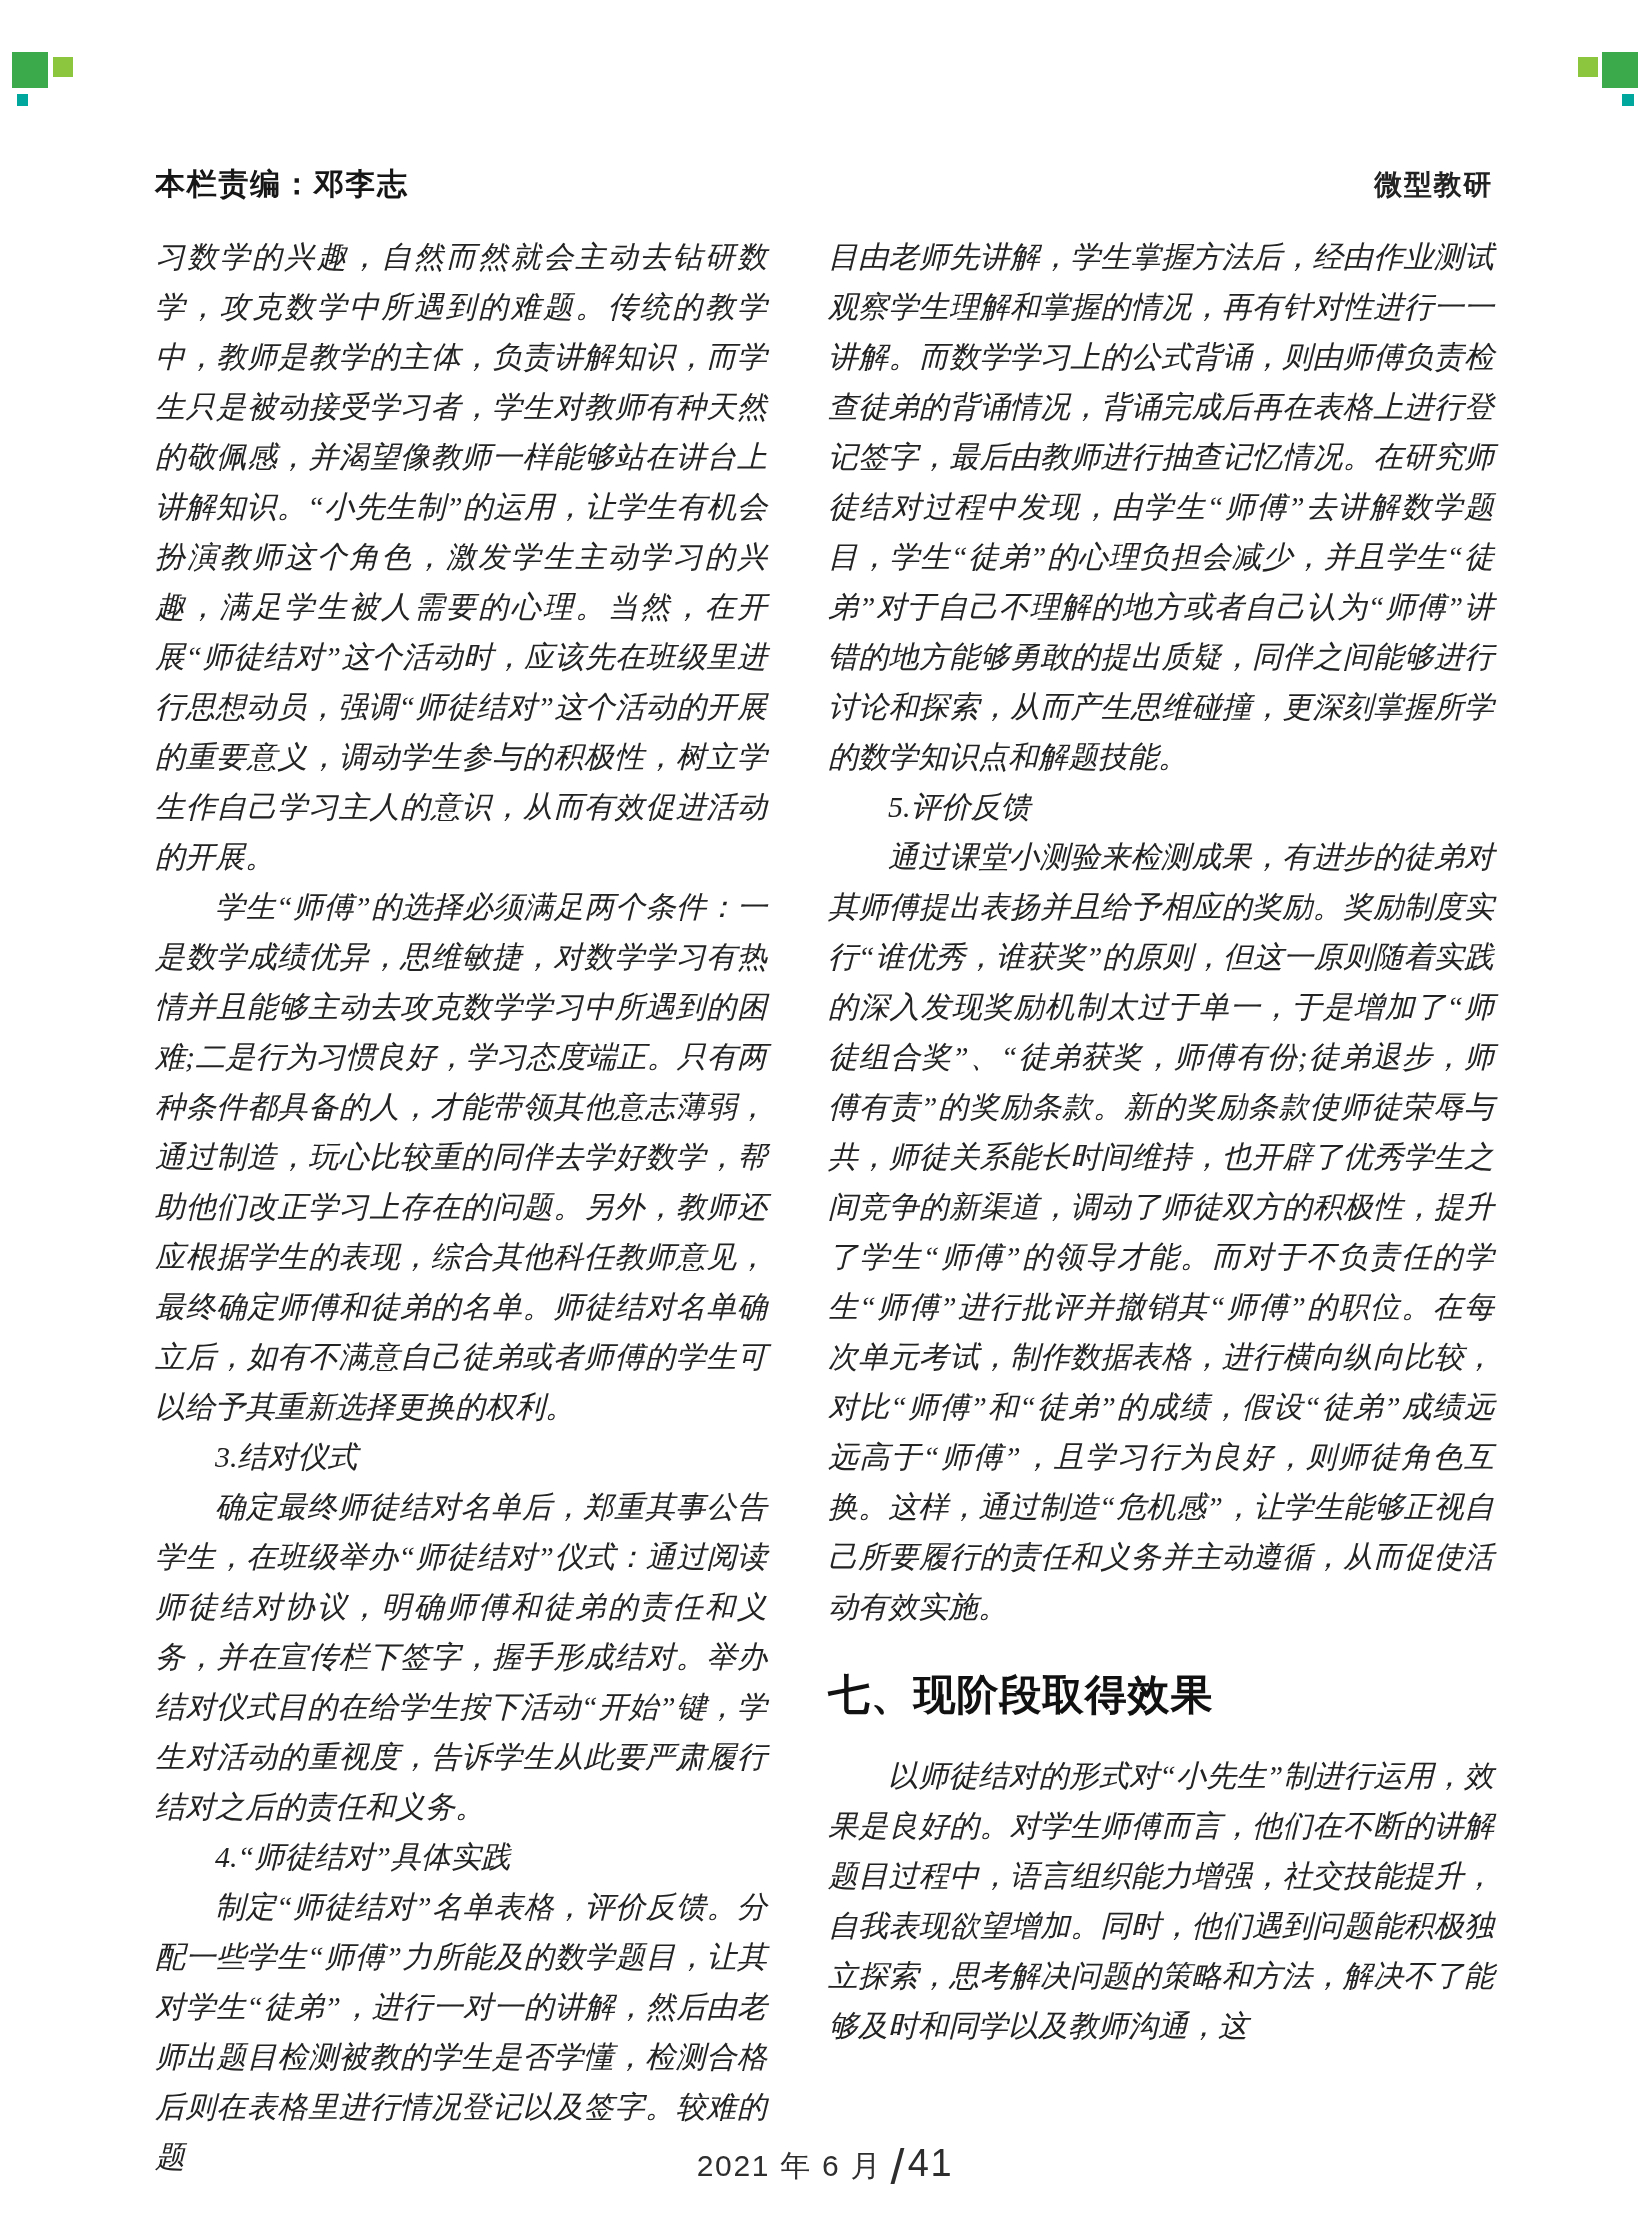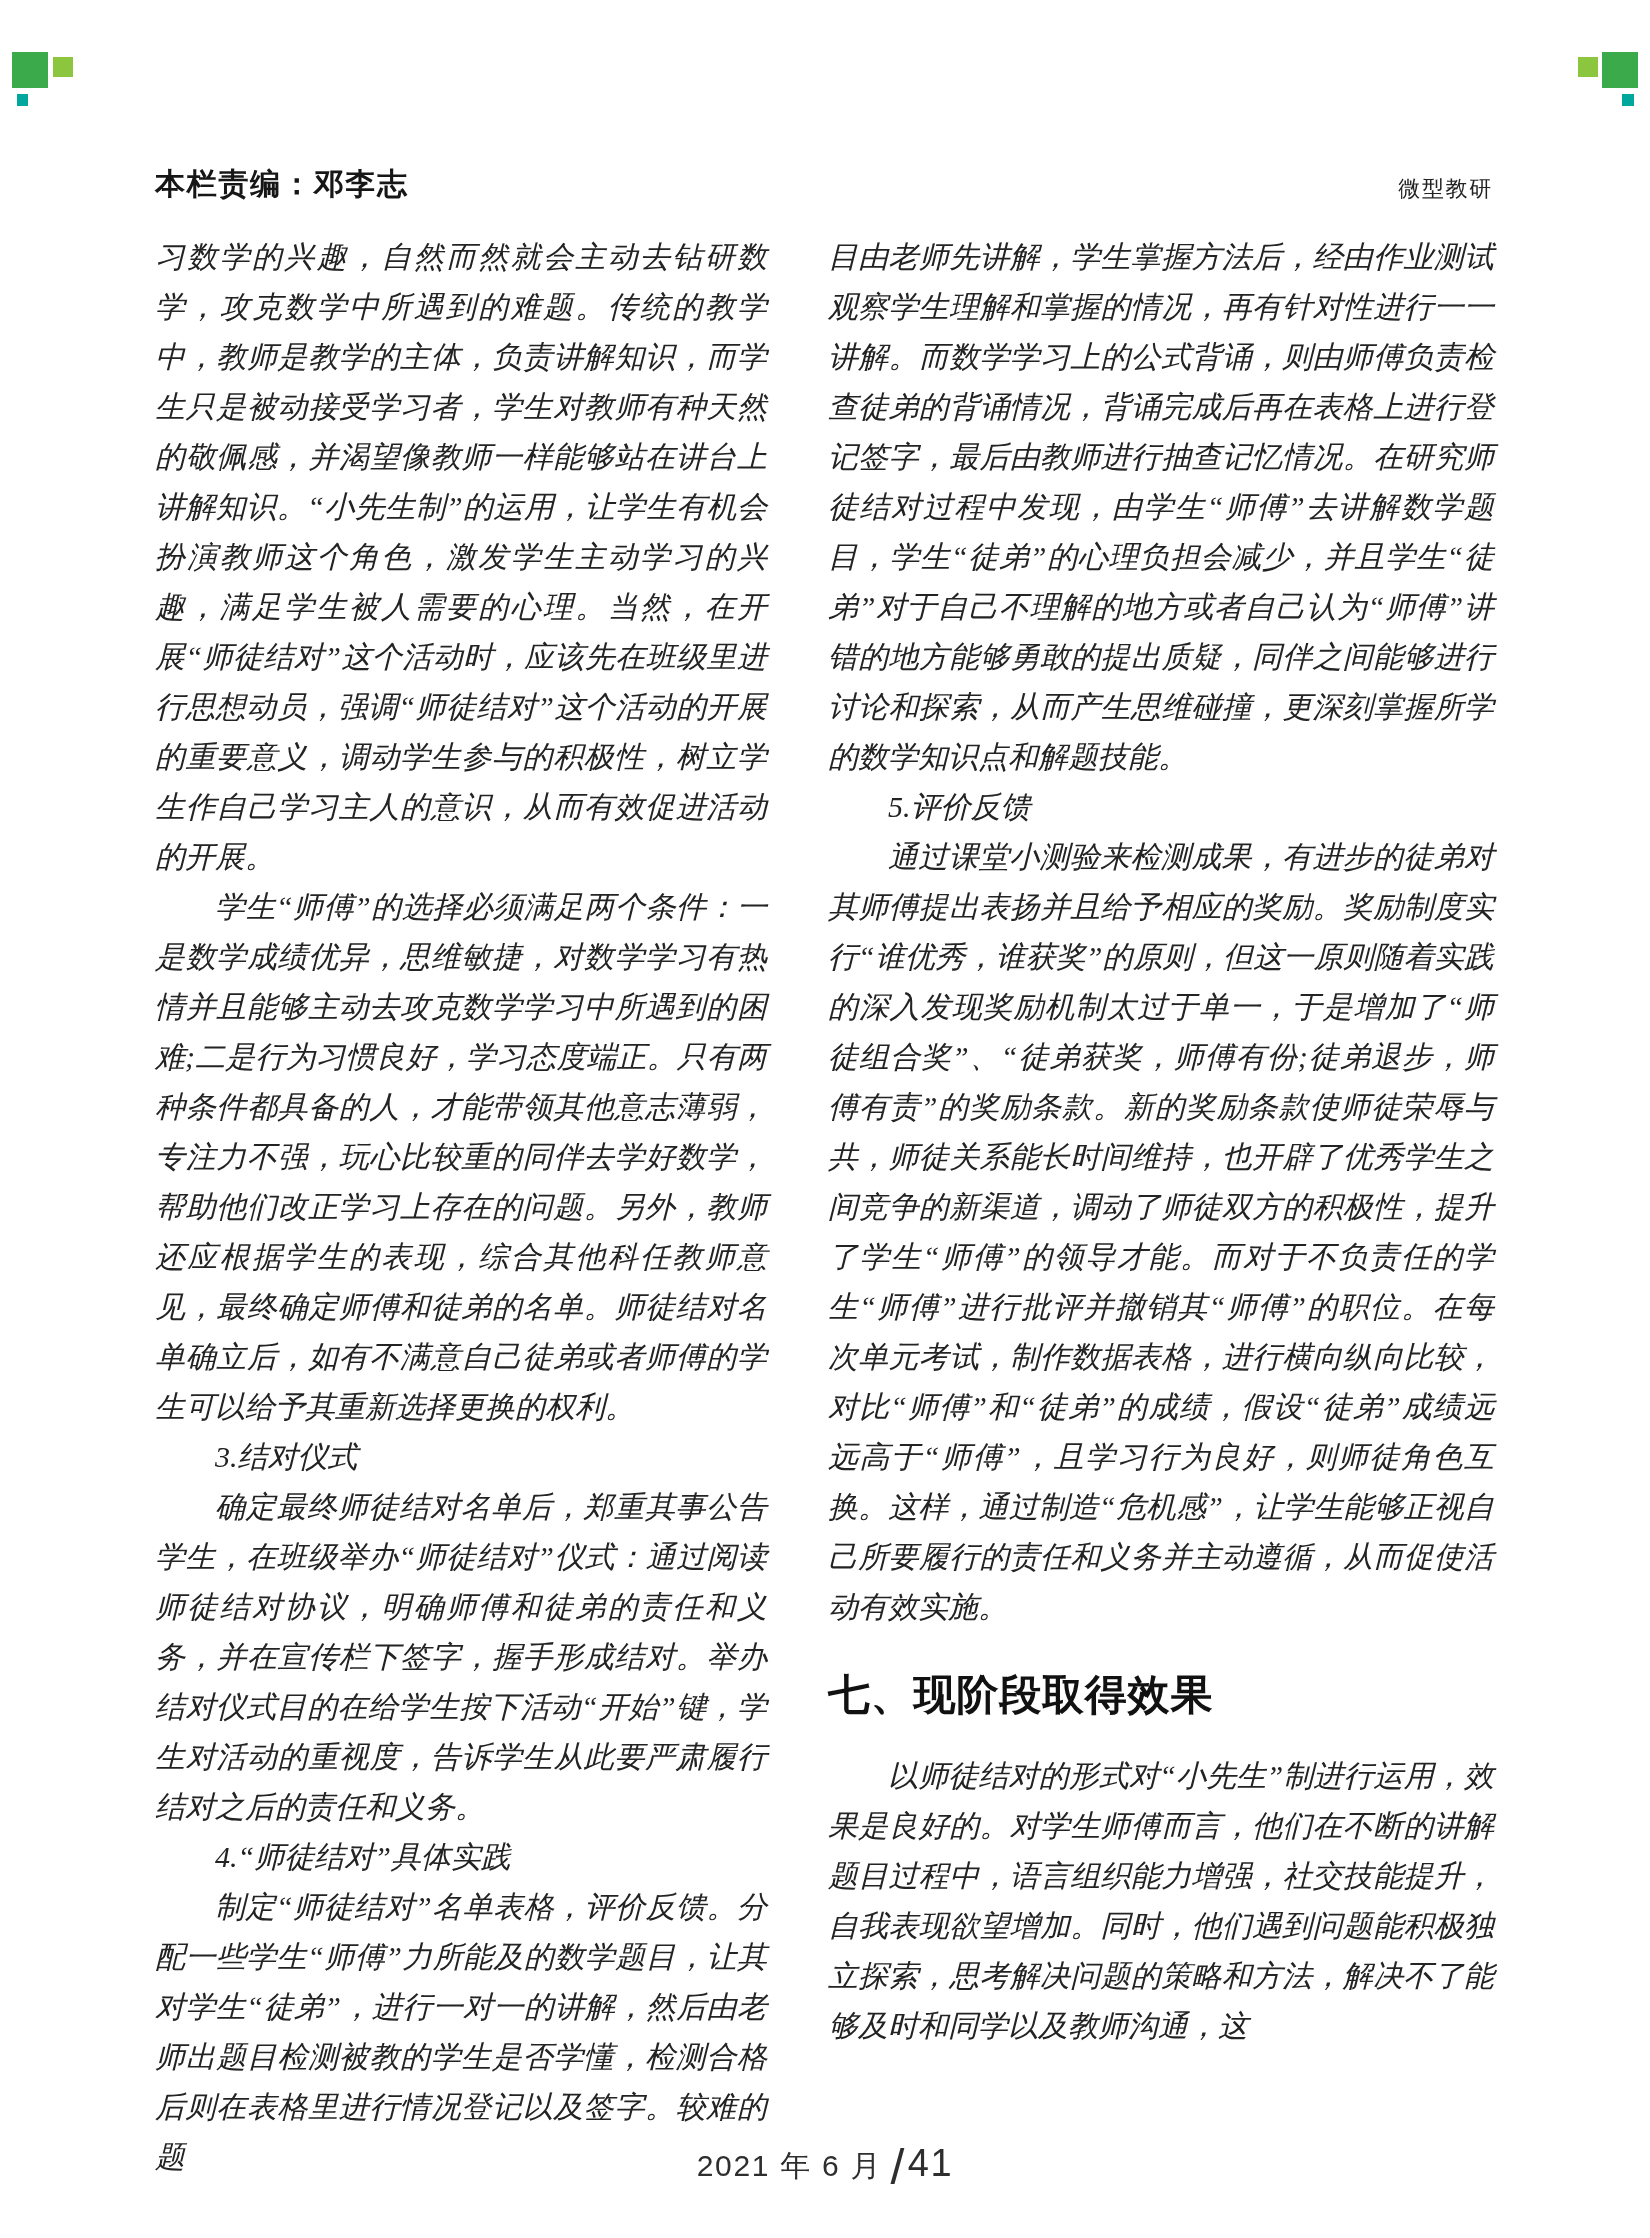--- a/index.html
+++ b/index.html
@@ -22,23 +22,23 @@
   .sq-tr-b { left: 1578px; top: 13.2px; width: 20px; height: 20px; background: #8cc63f; }
   .sq-tr-c { left: 1622px; top: 50px; width: 11.6px; height: 11.6px; background: #00a79d; }
 
   .header-left {
     position: absolute; left: 155px; top: 120px;
     font-family: "Liberation Sans", "DejaVu Sans", sans-serif;
     font-size: 30px; font-weight: 600; color: #161616; letter-spacing: 1.7px;
     white-space: nowrap;
   }
   .header-right {
-    position: absolute; right: 157px; top: 130px;
+    position: absolute; right: 157px; top: 122px;
     font-family: "Liberation Sans", "DejaVu Sans", sans-serif;
-    font-size: 22px; font-weight: 400; color: #222; letter-spacing: 1.7px;
+    font-size: 28px; font-weight: 700; color: #222; letter-spacing: 1.7px;
     white-space: nowrap;
   }
 
   .col {
     position: absolute; top: 188px;
     font-size: 30px; line-height: 50px;
     text-align: justify;
   }
   .col-left  { left: 155px;  width: 612px; }
   .col-right { left: 828px; width: 666px; }
@@ -77,21 +77,21 @@
   <div class="sq sq-tr-a"></div>
   <div class="sq sq-tr-b"></div>
   <div class="sq sq-tr-c"></div>
 
   <div class="header-left">本栏责编：邓李志</div>
 
   <div class="header-right">微型教研</div>
 
   <div class="col col-left">
     <p>习数学的兴趣，自然而然就会主动去钻研数学，攻克数学中所遇到的难题。传统的教学中，教师是教学的主体，负责讲解知识，而学生只是被动接受学习者，学生对教师有种天然的敬佩感，并渴望像教师一样能够站在讲台上讲解知识。“小先生制”的运用，让学生有机会扮演教师这个角色，激发学生主动学习的兴趣，满足学生被人需要的心理。当然，在开展“师徒结对”这个活动时，应该先在班级里进行思想动员，强调“师徒结对”这个活动的开展的重要意义，调动学生参与的积极性，树立学生作自己学习主人的意识，从而有效促进活动的开展。</p>
-    <p class="indent">学生“师傅”的选择必须满足两个条件：一是数学成绩优异，思维敏捷，对数学学习有热情并且能够主动去攻克数学学习中所遇到的困难;二是行为习惯良好，学习态度端正。只有两种条件都具备的人，才能带领其他意志薄弱，专注力不强，玩心比较重的同伴去学好数学，帮助他们改正学习上存在的问题。另外，教师还应根据学生的表现，综合其他科任教师意见，最终确定师傅和徒弟的名单。师徒结对名单确立后，如有不满意自己徒弟或者师傅的学生可以给予其重新选择更换的权利。</p>
+    <p class="indent">学生“师傅”的选择必须满足两个条件：一是数学成绩优异，思维敏捷，对数学学习有热情并且能够主动去攻克数学学习中所遇到的困难;二是行为习惯良好，学习态度端正。只有两种条件都具备的人，才能带领其他意志薄弱，通过制造，玩心比较重的同伴去学好数学，帮助他们改正学习上存在的问题。另外，教师还应根据学生的表现，综合其他科任教师意见，最终确定师傅和徒弟的名单。师徒结对名单确立后，如有不满意自己徒弟或者师傅的学生可以给予其重新选择更换的权利。</p>
     <p class="indent">3.结对仪式</p>
     <p class="indent">确定最终师徒结对名单后，郑重其事公告学生，在班级举办“师徒结对”仪式：通过阅读师徒结对协议，明确师傅和徒弟的责任和义务，并在宣传栏下签字，握手形成结对。举办结对仪式目的在给学生按下活动“开始”键，学生对活动的重视度，告诉学生从此要严肃履行结对之后的责任和义务。</p>
     <p class="indent">4.“师徒结对”具体实践</p>
     <p class="indent">制定“师徒结对”名单表格，评价反馈。分配一些学生“师傅”力所能及的数学题目，让其对学生“徒弟”，进行一对一的讲解，然后由老师出题目检测被教的学生是否学懂，检测合格后则在表格里进行情况登记以及签字。较难的题</p>
   </div>
 
   <div class="col col-right">
     <p>目由老师先讲解，学生掌握方法后，经由作业测试观察学生理解和掌握的情况，再有针对性进行一一讲解。而数学学习上的公式背诵，则由师傅负责检查徒弟的背诵情况，背诵完成后再在表格上进行登记签字，最后由教师进行抽查记忆情况。在研究师徒结对过程中发现，由学生“师傅”去讲解数学题目，学生“徒弟”的心理负担会减少，并且学生“徒弟”对于自己不理解的地方或者自己认为“师傅”讲错的地方能够勇敢的提出质疑，同伴之间能够进行讨论和探索，从而产生思维碰撞，更深刻掌握所学的数学知识点和解题技能。</p>
     <p class="indent">5.评价反馈</p>
     <p class="indent">通过课堂小测验来检测成果，有进步的徒弟对其师傅提出表扬并且给予相应的奖励。奖励制度实行“谁优秀，谁获奖”的原则，但这一原则随着实践的深入发现奖励机制太过于单一，于是增加了“师徒组合奖”、“徒弟获奖，师傅有份;徒弟退步，师傅有责”的奖励条款。新的奖励条款使师徒荣辱与共，师徒关系能长时间维持，也开辟了优秀学生之间竞争的新渠道，调动了师徒双方的积极性，提升了学生“师傅”的领导才能。而对于不负责任的学生“师傅”进行批评并撤销其“师傅”的职位。在每次单元考试，制作数据表格，进行横向纵向比较，对比“师傅”和“徒弟”的成绩，假设“徒弟”成绩远远高于“师傅”，且学习行为良好，则师徒角色互换。这样，通过制造“危机感”，让学生能够正视自己所要履行的责任和义务并主动遵循，从而促使活动有效实施。</p>

